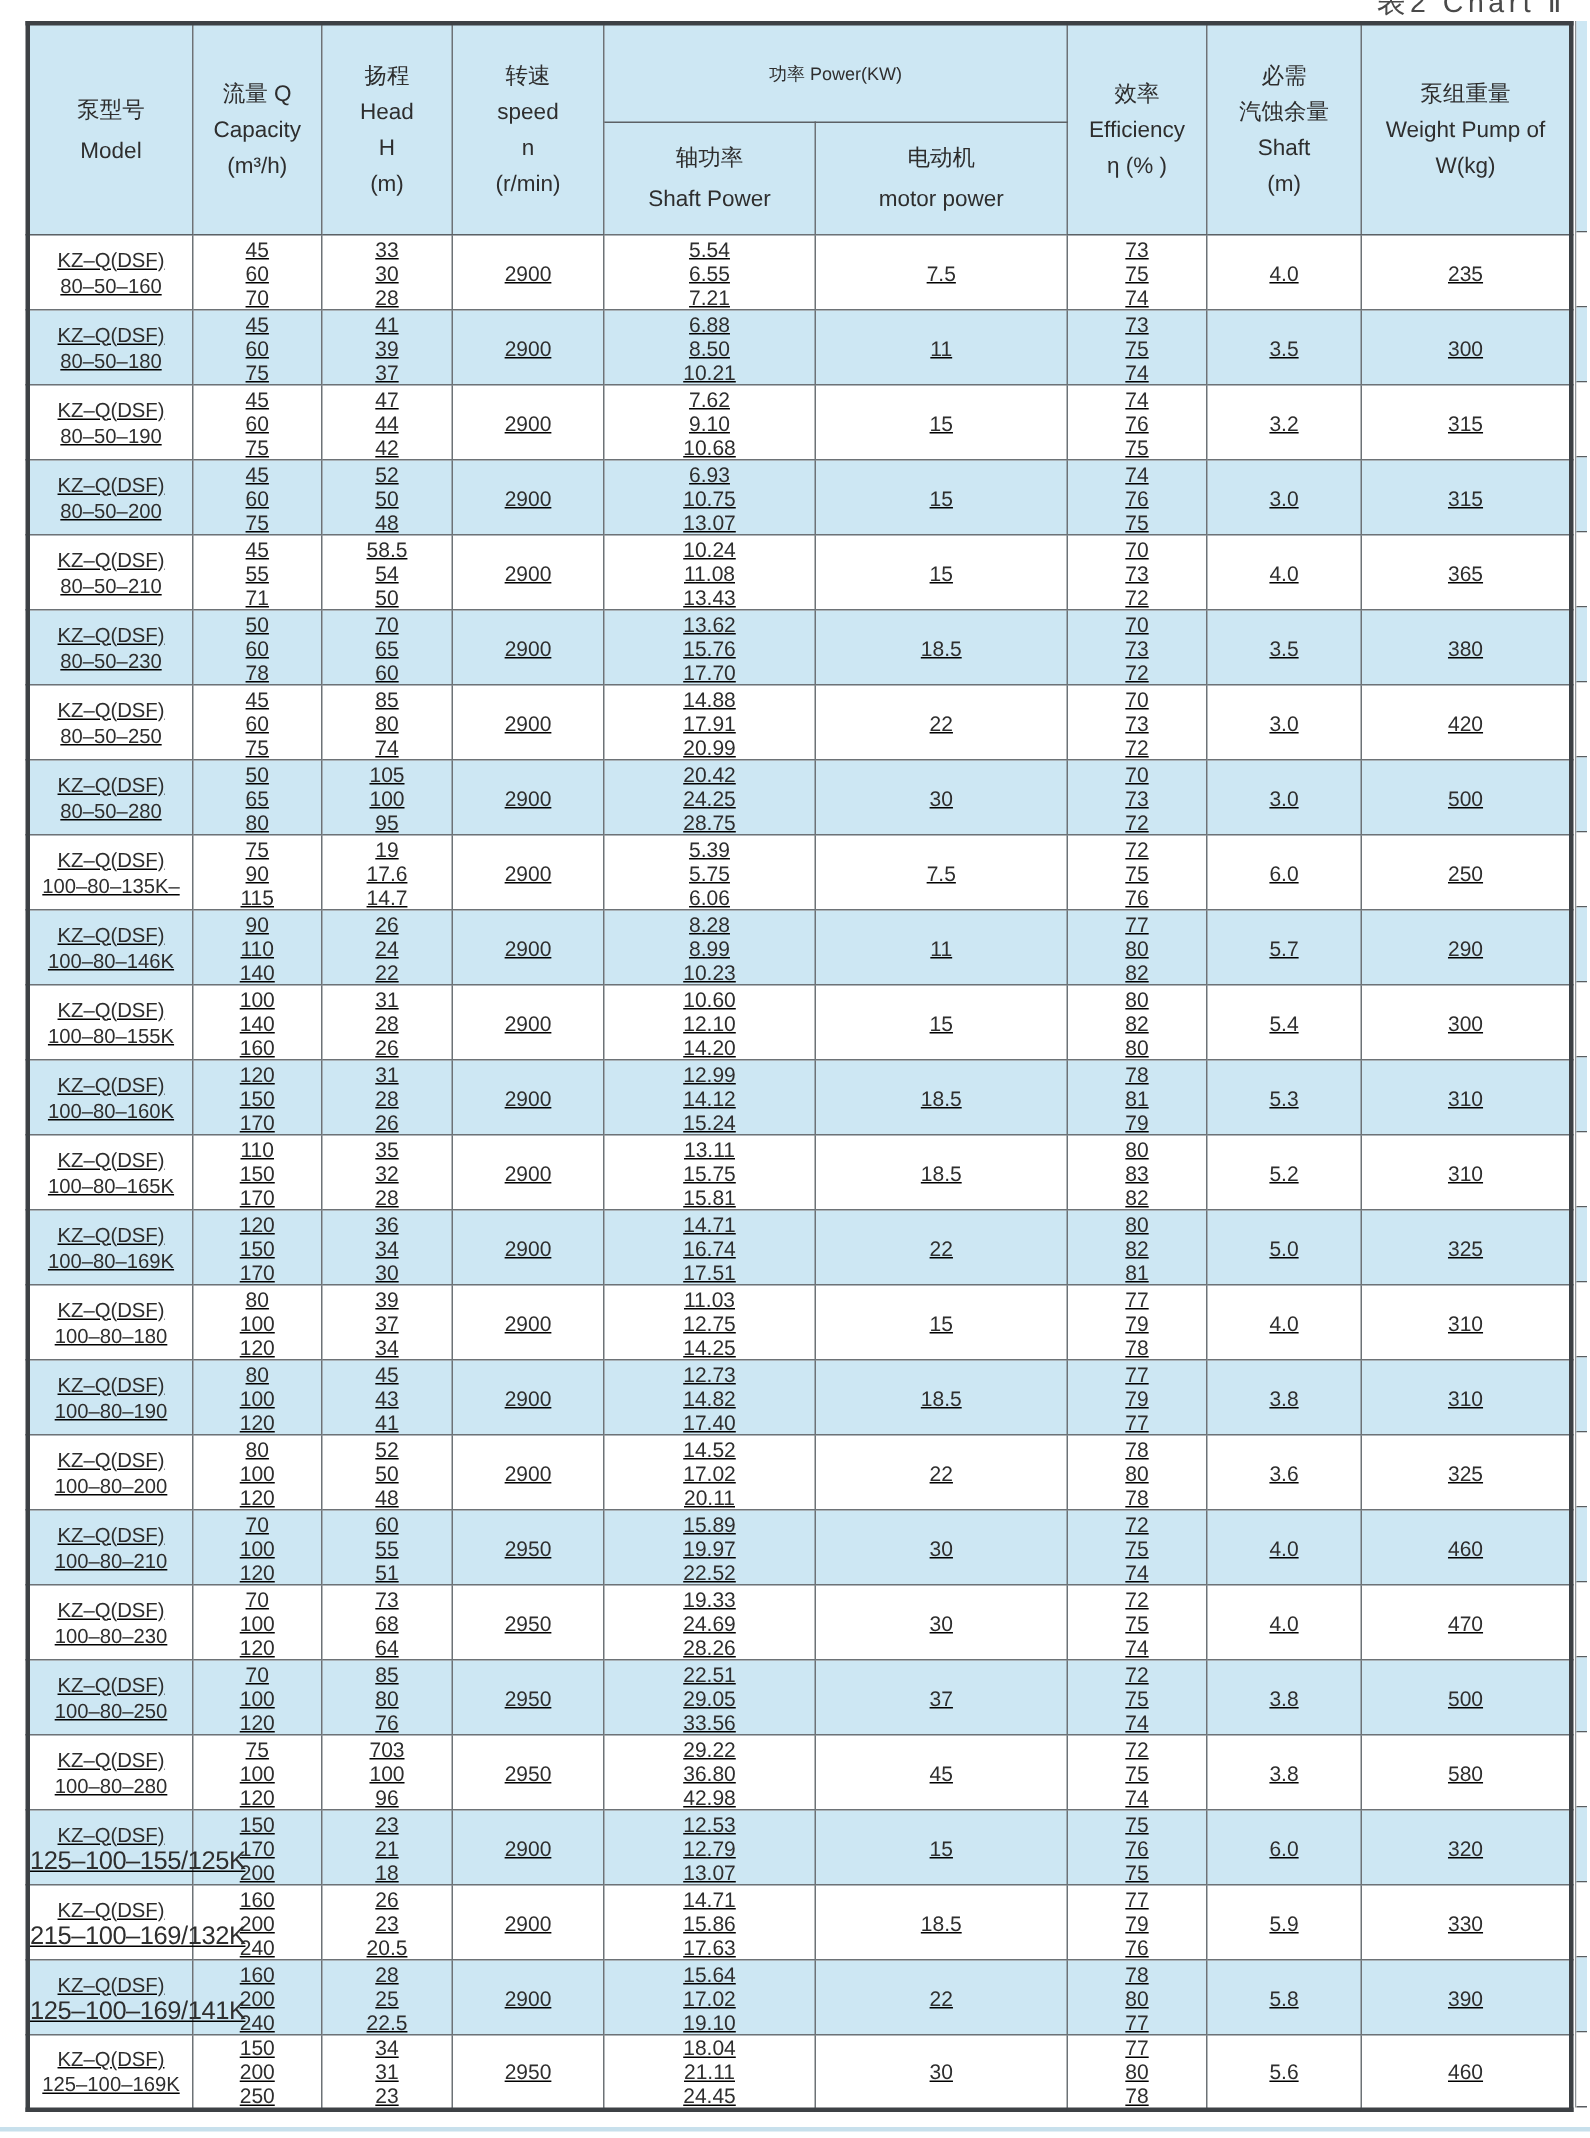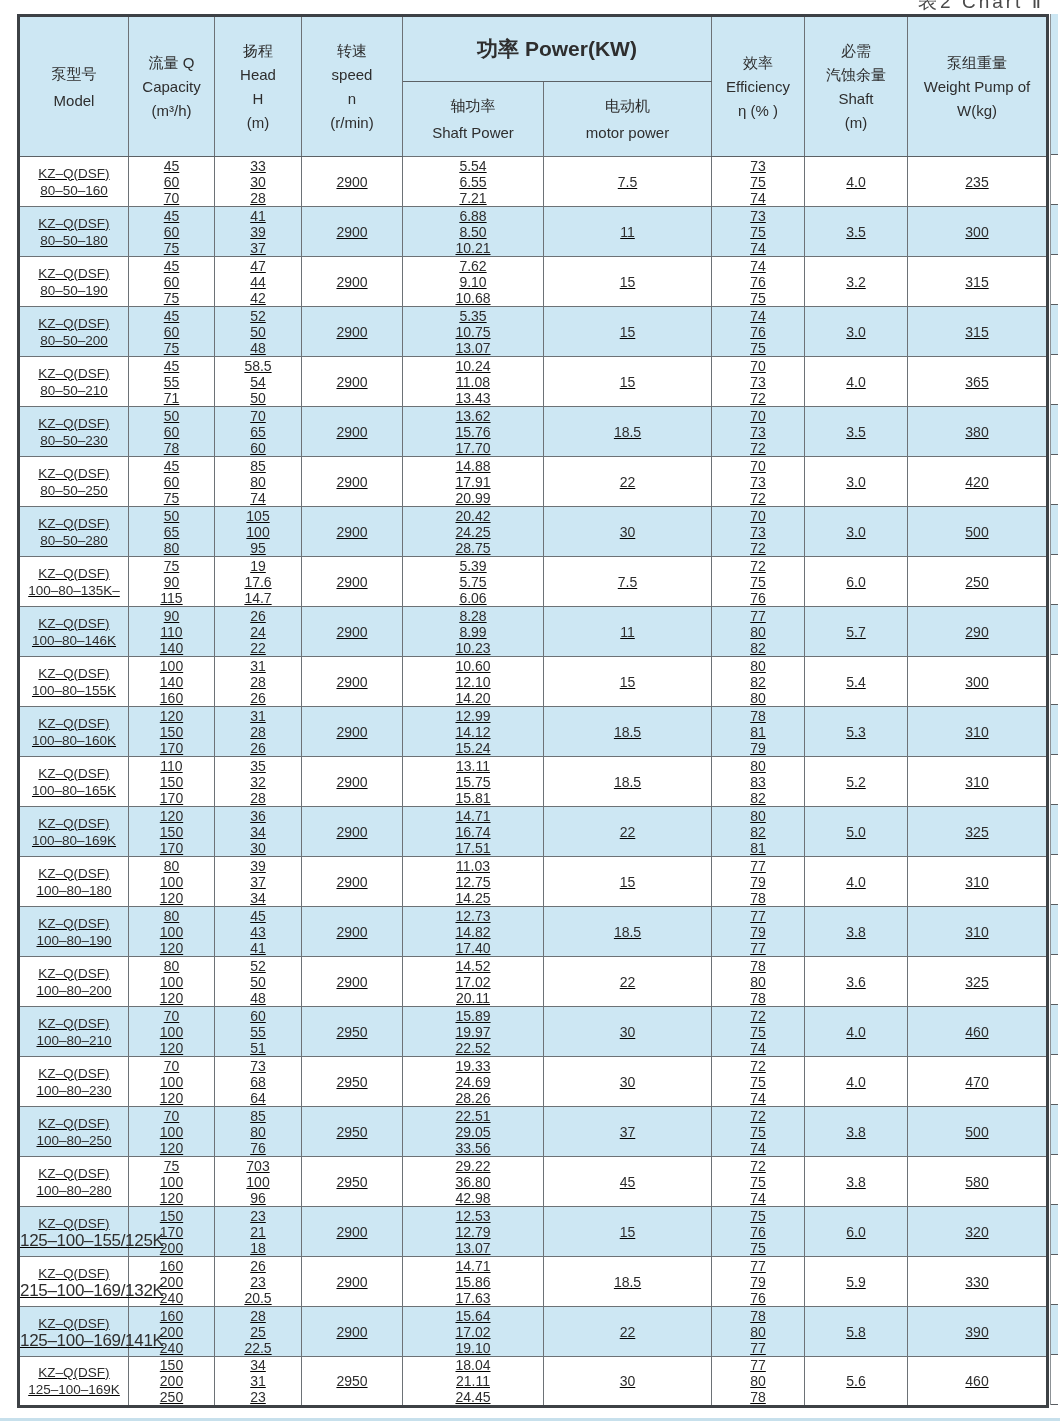--- a/index.html
+++ b/index.html
@@ -26,21 +26,21 @@
     border: 1px solid #6d7276;
     padding: 0; margin: 0;
     color: #2e2e2e; font-weight: normal;
     vertical-align: middle; text-align: center;
   }
   thead th { background: #cde7f3; font-size: 15px; }
   thead tr.h1 { height: 66px; }
   thead tr.h2 { height: 75px; }
   thead th div { line-height: 24px; }
   thead th.lh2 div { line-height: 27px; }
-  thead th.grp div { line-height: 20px; font-size: 21px; font-weight: bold; }
+  thead th.grp div { line-height: 20px; font-size: 12px; }
   thead tr.h1 th { border-bottom-color: #5c6165; }
 
   tbody tr { height: 50px; text-decoration: underline; }
   tbody td { font-size: 14px; background: #ffffff; }
   tbody tr.alt td { background: #cde7f3; }
   tbody td div { line-height: 16px; }
   td.model { text-align: left; padding-left: 13px; font-size: 13.5px; }
   td.model div { line-height: 17px; white-space: nowrap; }
   td.model div.condensed { font-size: 17px; letter-spacing: -0.3px; }
 
@@ -230,21 +230,21 @@
             <div>60</div>
             <div>75</div>
           </td>
           <td class="num">
             <div>52</div>
             <div>50</div>
             <div>48</div>
           </td>
           <td class="num">2900</td>
           <td class="num">
-            <div>5.35</div>
+            <div>6.93</div>
             <div>10.75</div>
             <div>13.07</div>
           </td>
           <td class="num">15</td>
           <td class="num">
             <div>74</div>
             <div>76</div>
             <div>75</div>
           </td>
           <td class="num">3.0</td>

